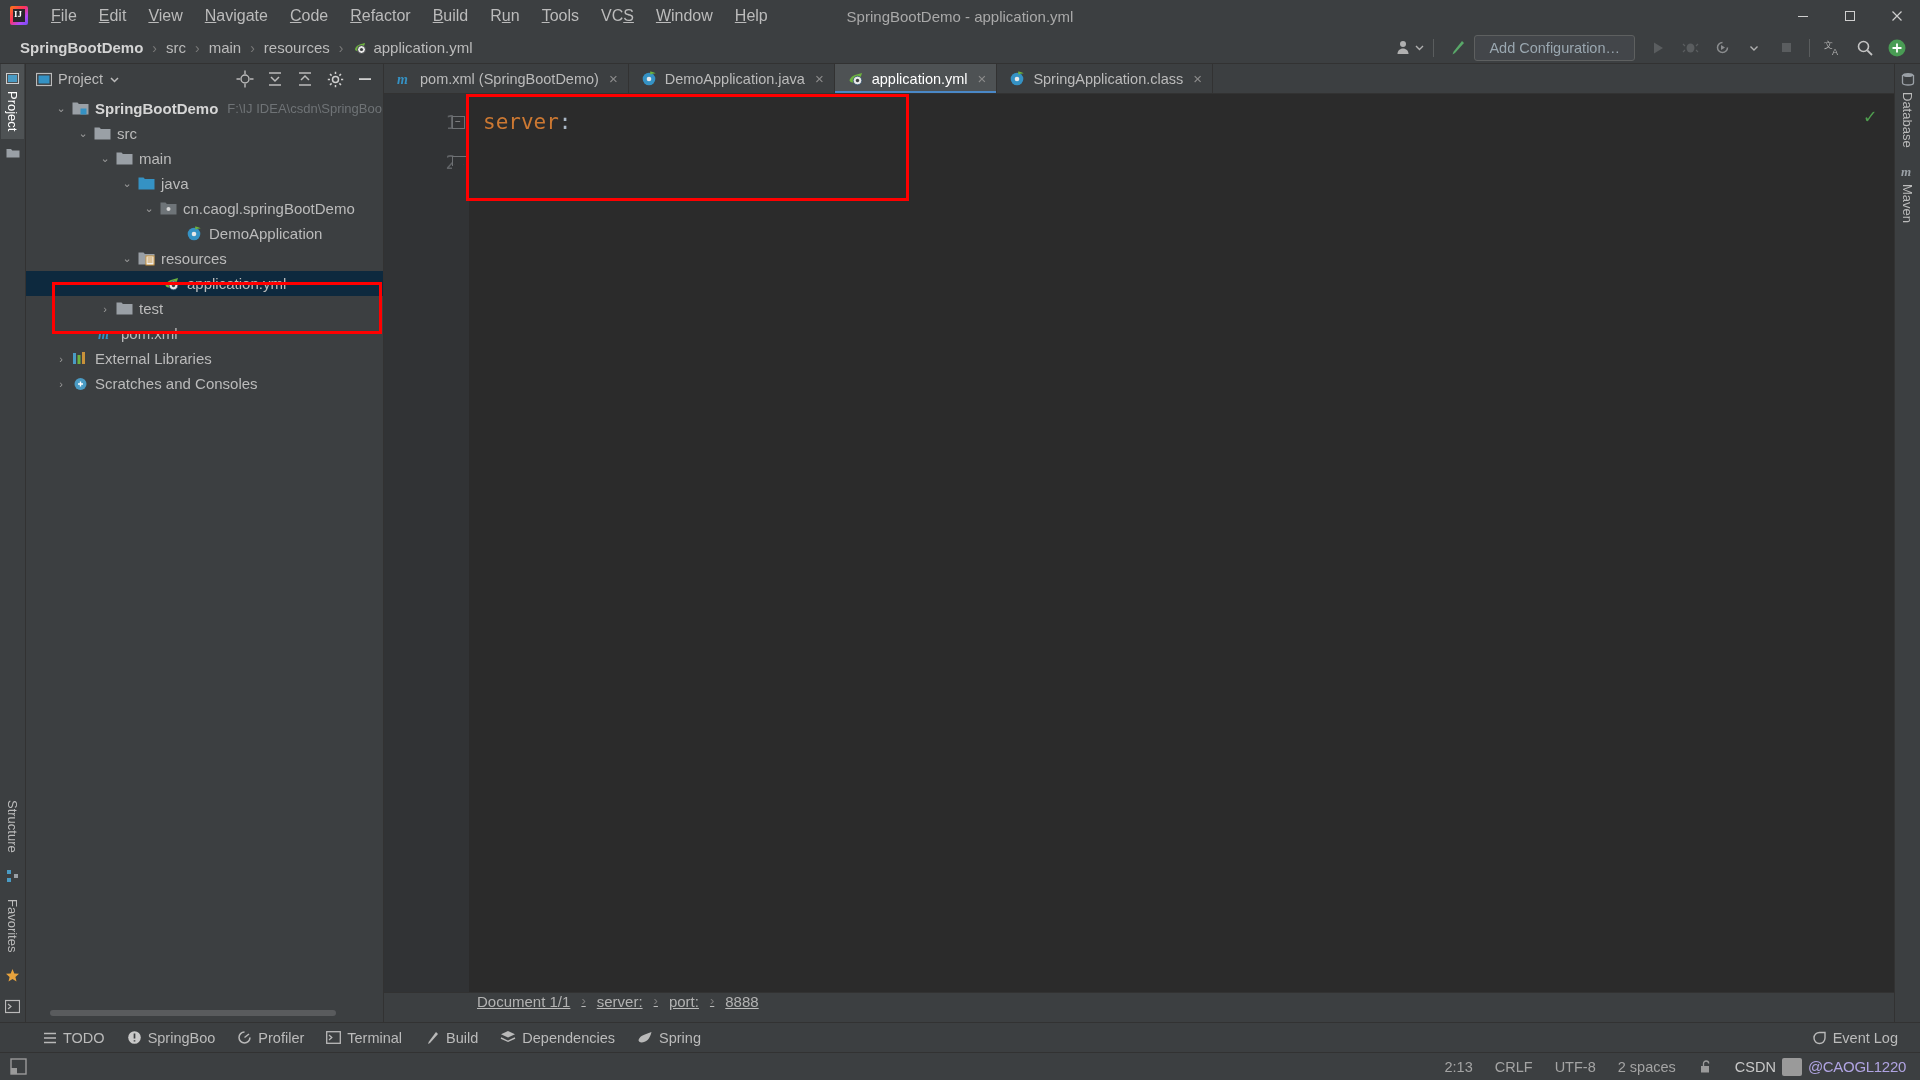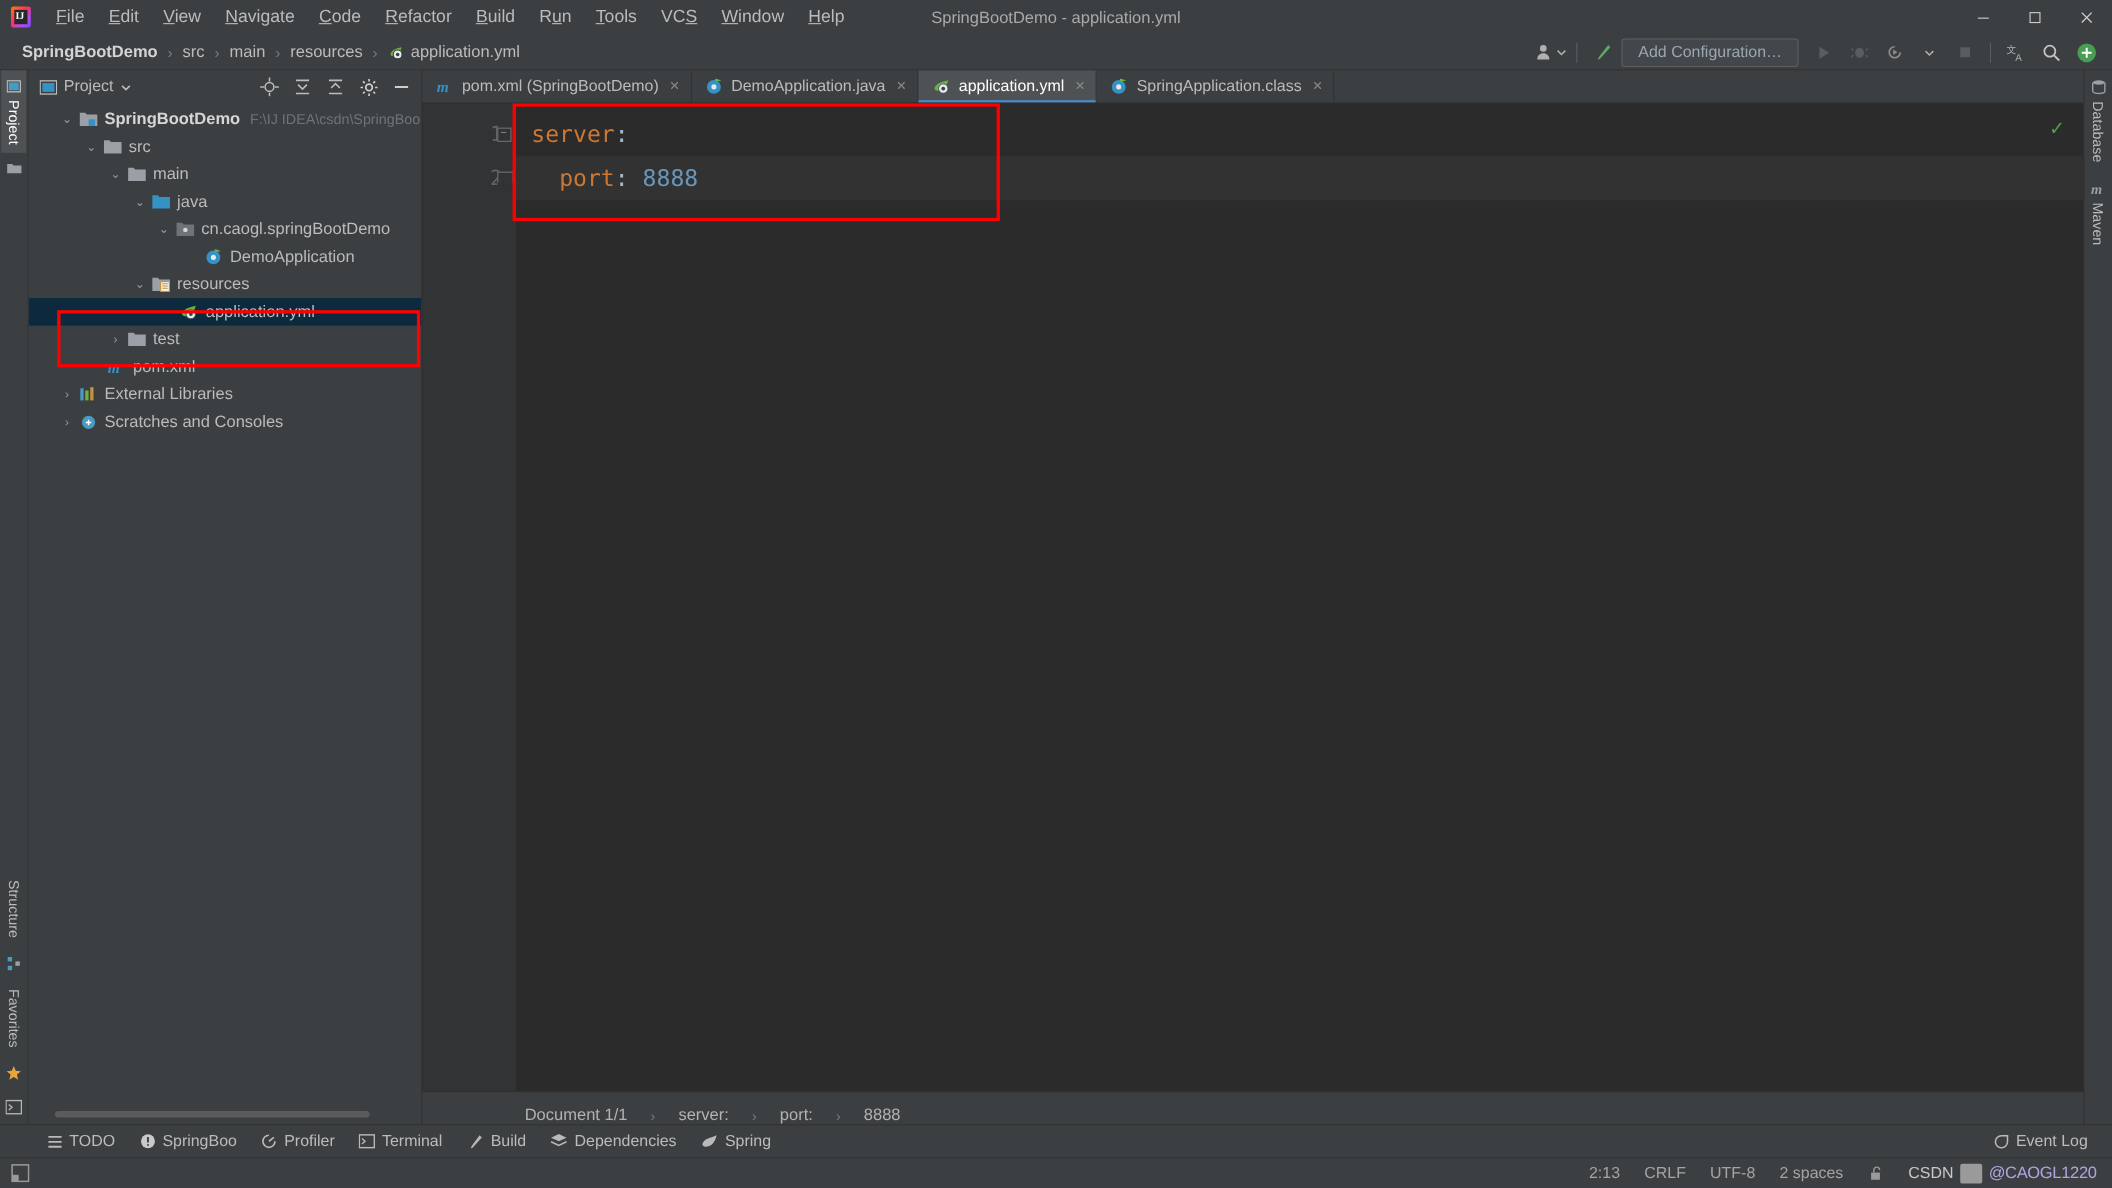--- a/index.html
+++ b/index.html
@@ -149,22 +149,22 @@
   .k-key { color: #cc7832; margin-top: 14px; }
   .k-num { color: #6897bb; }
   .k-punc { color: #a9b7c6; }
 
   .redbox-code { position: absolute; border: 3px solid #ff0000; pointer-events: none; }
 
   .checkmark { position: absolute; right: 18px; top: 10px; color: #4f9e4f; font-size: 20px; font-weight: bold;}
 
   
   .ed-crumbs {
-    height: 30px; flex: 0 0 30px; background: #3c3f41; display: flex; align-items: flex-end;
-    padding-left: 90px; font-size: 15px; gap: 12px; border-top: 1px solid #323232;
+    height: 30px; flex: 0 0 30px; background: #3c3f41; display: flex; align-items: flex-start;
+    padding-left: 90px; font-size: 15px; gap: 2px; border-top: 1px solid #323232; text-decoration: underline;
   }
   .ed-crumbs .c { color: #b2b2b2; padding: 0 3px; }
   .ed-crumbs .s { color: #7a7a7a; padding: 0 6px; font-size: 13px; }
 
   
   .toolbar-bottom {
     height: 30px; flex: 0 0 30px; background: #3c3f41; display: flex; align-items: center;
     padding-left: 34px; gap: 4px; border-top: 1px solid #323232;
   }
   .twbtn {
@@ -615,21 +615,20 @@
                 <span class="glyph">−</span>
               </div>
             <div class="fold">
                 <span class="glyph tri"></span>
               </div>
           </div>
         </div>
 
         <div class="code">
           <div class="cline"><span class="k-key">server</span><span class="k-punc">:</span></div>
-          <div class="cline caret">  <span class="k-key">port</span><span class="k-punc">:</span> <span class="k-num">8888</span></div>
           <div class="checkmark">✓</div>
 
           <div class="redbox-code" style="left:-3px; top:0px; width:443px; height:107px;"></div>
         </div>
       </div>
 
       <div class="ed-crumbs">
         <span class="c">Document 1/1</span>
         <span class="s">›</span>
         <span class="c">server:</span>

